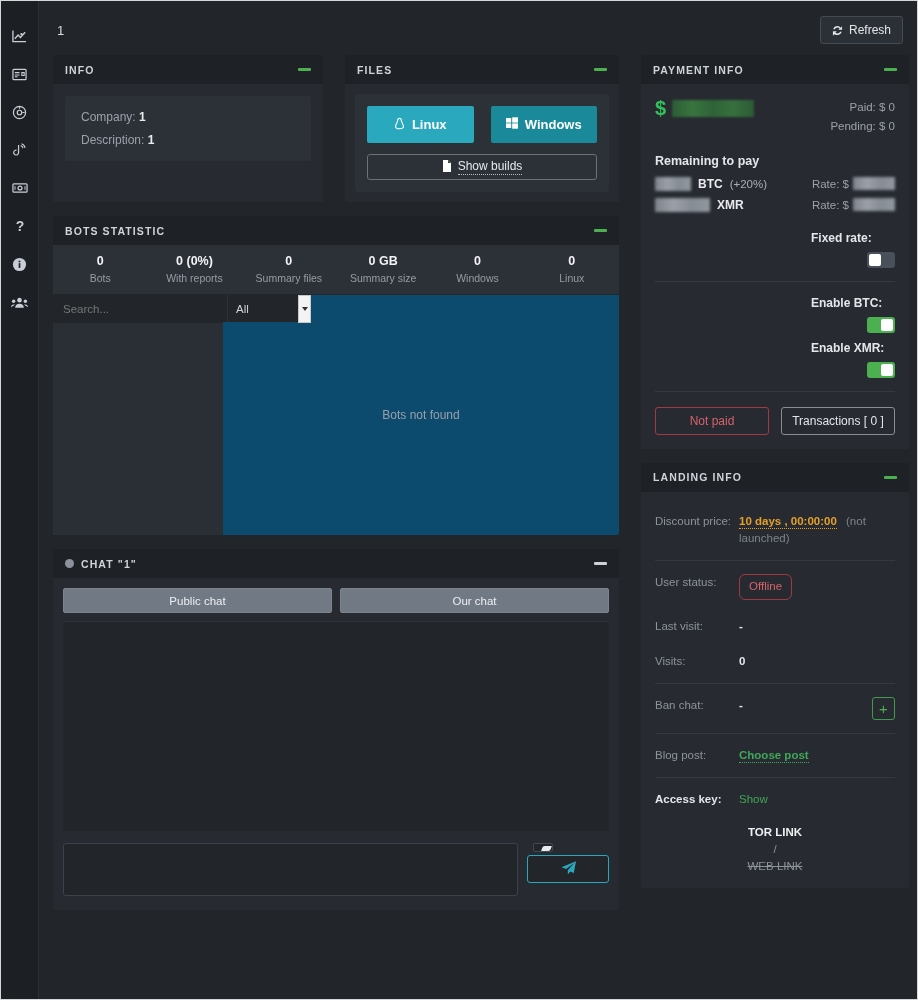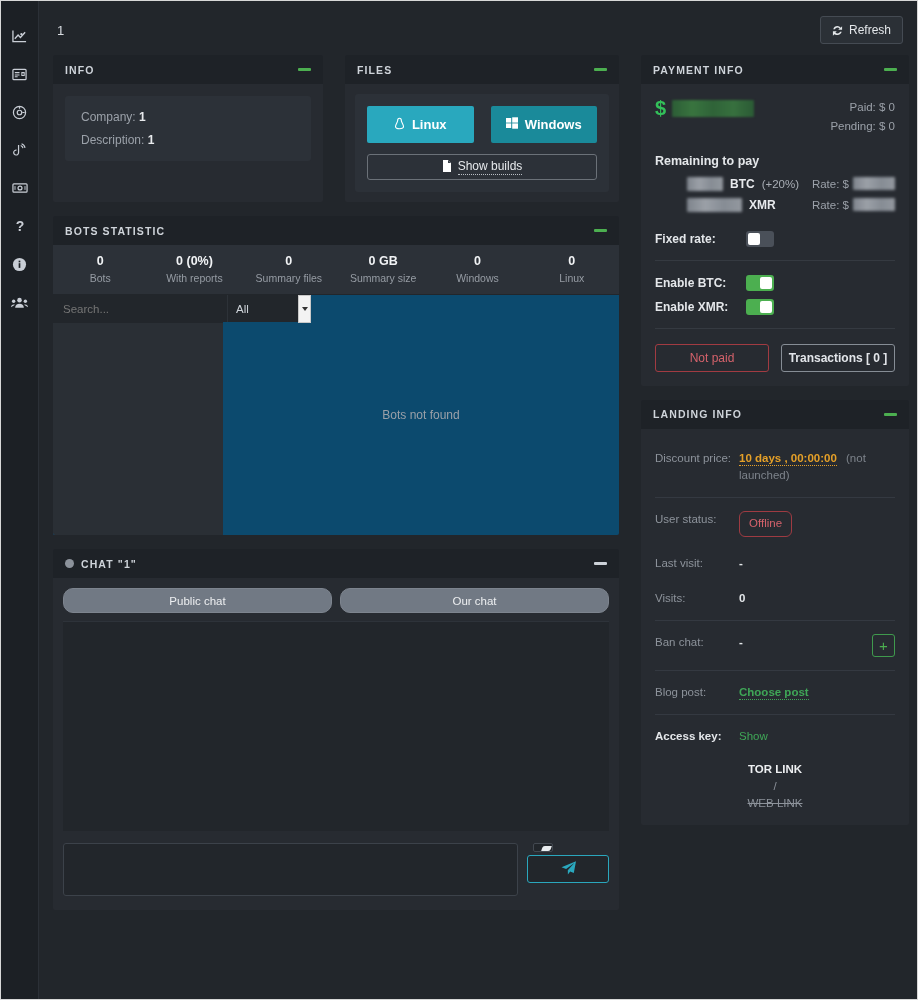--- a/index.html
+++ b/index.html
@@ -212,21 +212,21 @@
     background: #0c4a6e;
   }
 
   
   .chat-tabs { display: flex; gap: 8px; padding: 10px 10px 8px; }
   .chat-tab {
     flex: 1 1 0;
     height: 25px;
     background: #717984;
     border: 1px solid #7d848e;
-    border-radius: 10px;
+    border-radius: 2px;
     color: #edeff1;
     font-size: 11.5px;
     display: flex; align-items: center; justify-content: center;
     cursor: pointer;
   }
   .chat-log {
     margin: 0 10px;
     height: 210px;
     background: #22262b;
     border-top: 1px solid #2e333a;
@@ -286,37 +286,38 @@
     background: linear-gradient(90deg,#2c5d36,#39743f,#2f6338,#37703e,#2b5a35);
     filter: blur(1px);
     border-radius: 1px;
   }
   .pay-right { text-align: right; color:#9ba1a9; font-size:11.5px; line-height:1.65; }
   .rem-title { color:#e4e7ea; font-size:12.5px; font-weight:bold; margin: 18px 0 9px; }
   .coin-row {
     display:flex; align-items:center; justify-content:space-between;
     margin-bottom: 7px;
   }
-  .coin-left { display:flex; align-items:center; gap:7px;margin-left:32px; }
+  .coin-left { display:flex; align-items:center; gap:7px; }
   .blur-sm {
     height: 14px;
     background: linear-gradient(90deg,#7e848c,#9ba0a7,#868c94,#93989f);
     filter: blur(1.6px);
     border-radius: 1px;
   }
   .bw1 { width: 36px; }
   .bw2 { width: 55px; }
   .coin-name { color:#e8eaed; font-size:12px; font-weight:bold; }
   .coin-pct { color:#a9aeb5; font-size:11.5px; font-weight:normal; }
   .rate-wrap { display:flex; align-items:center; gap:4px; color:#9ba1a9; font-size:11.5px; }
   .blur-rate { width: 42px; height: 13px; }
 
   .sw-row {
-    display:flex; align-items:center; gap:7px;
+    display:flex; align-items:flex-end; gap:7px;
     padding: 12px 0 11px;
+    flex-direction: column;
   }
   .sw-label { color:#e4e7ea; font-size:12px; font-weight:bold; width: 84px; }
   .toggle {
     width: 28px; height: 16px;
     border-radius: 3px;
     position: relative;
     cursor: pointer;
     display:inline-block;
   }
   .toggle.off { background:#4a5059; }
@@ -338,21 +339,20 @@
     color:#d4626b; font-size:12px;
     cursor:pointer;
   }
   .btn-trans {
     flex:1 1 0; height:28px;
     background: transparent;
     border: 1px solid #868d95;
     border-radius:3px;
     color:#e2e5e9; font-size:12px;
     cursor:pointer;
-    font-weight:bold;
   }
 
   
   .land-body { padding: 12px 14px 14px; }
   .land-row { display:flex; align-items:flex-start; padding: 9px 0; }
   .land-k { width: 84px; flex:0 0 84px; color:#8d939b; font-size:11.5px; line-height:1.5; }
   .land-k.b { color:#e4e7ea; font-weight:bold; }
   .land-v { flex:1 1 auto; color:#e4e7ea; font-size:11.5px; line-height:1.5; }
   .discount-val {
     color:#e5a028; font-weight:bold; font-size:11.5px;

